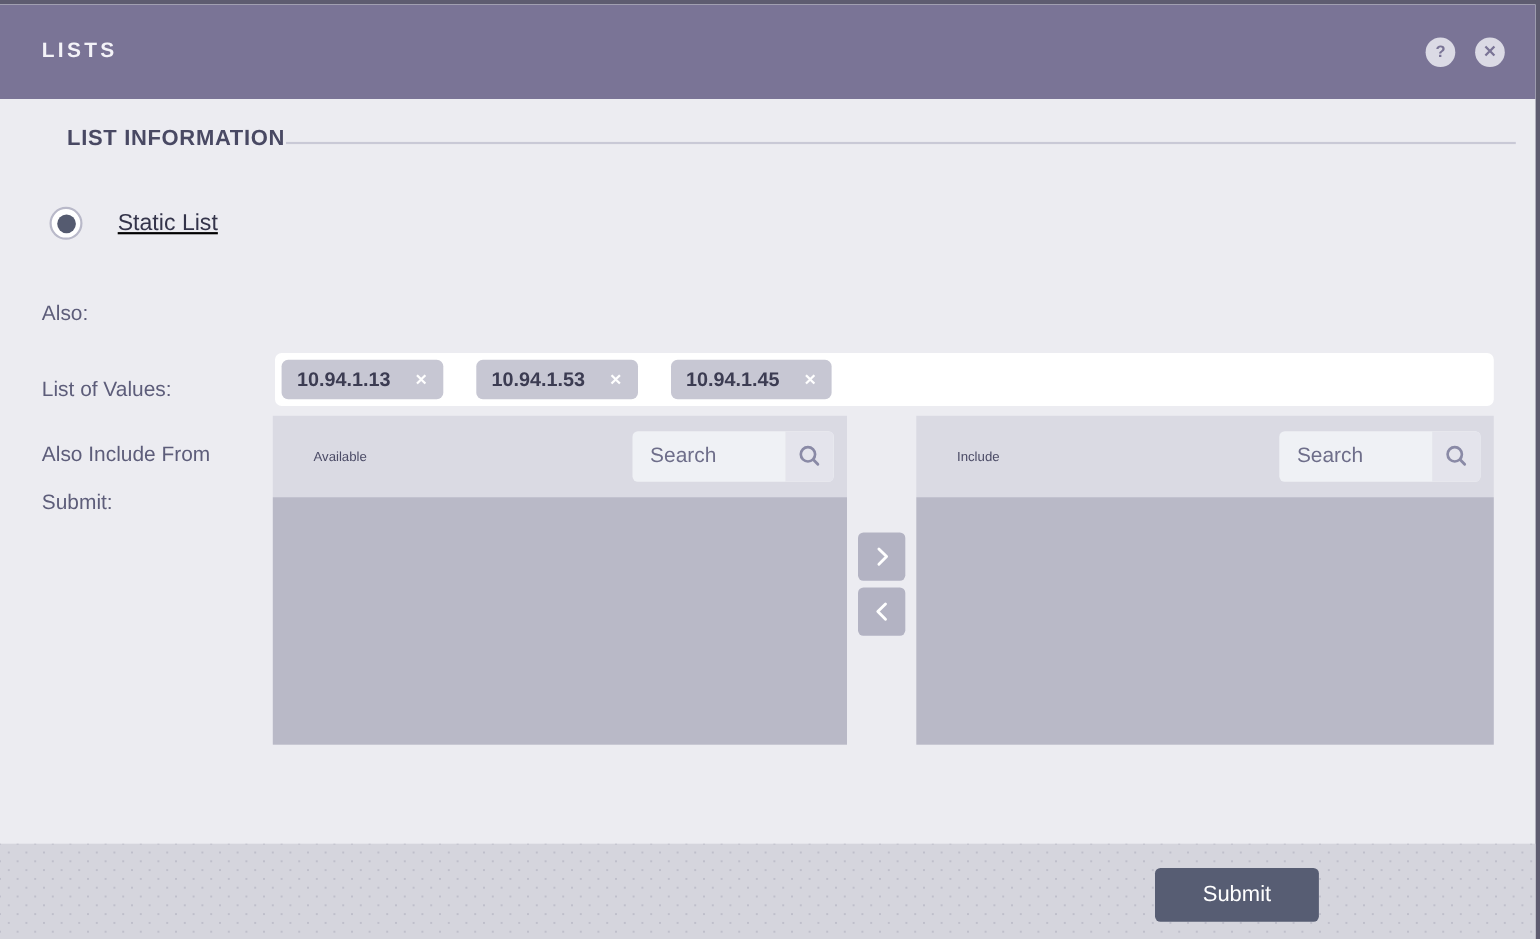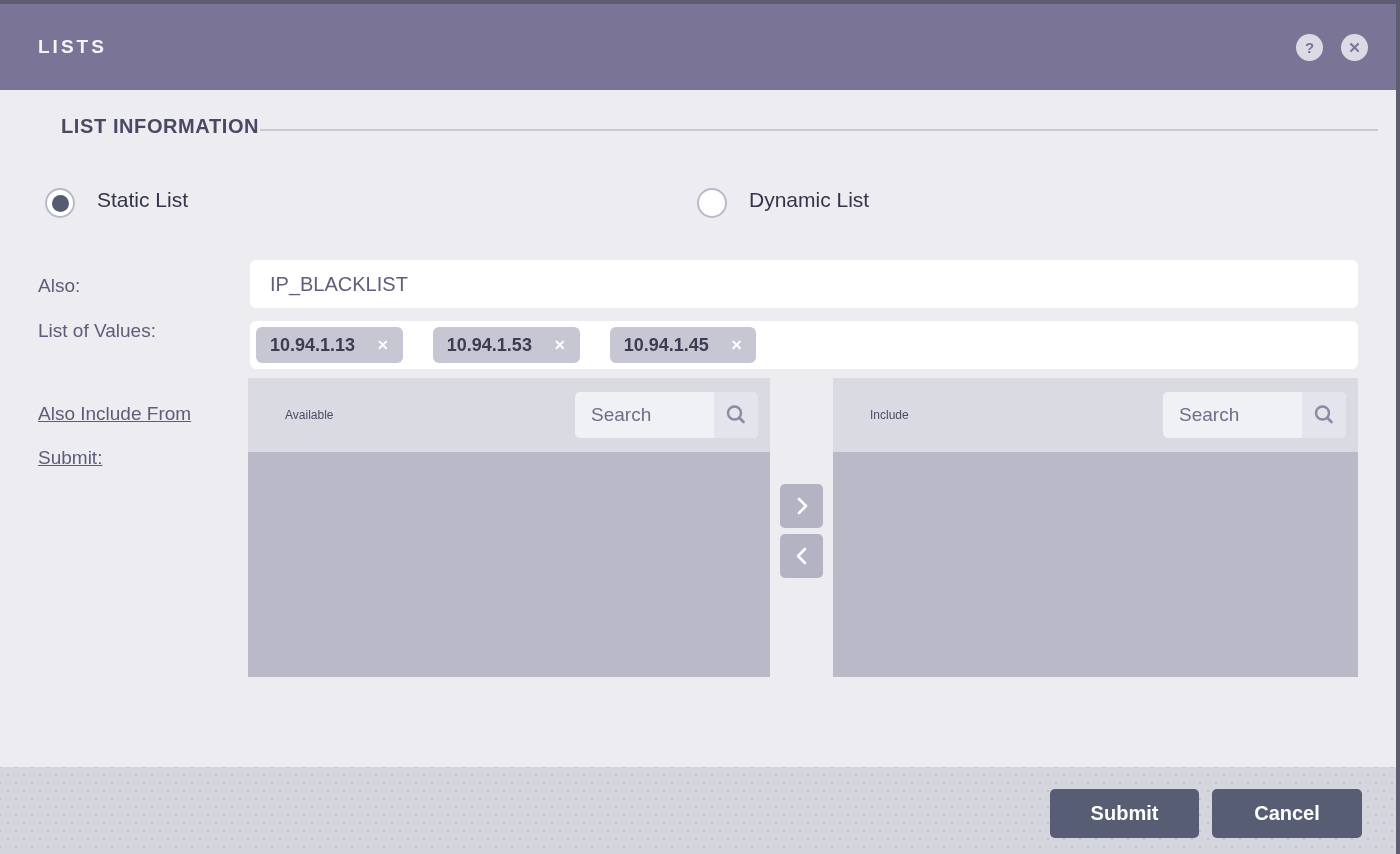--- a/index.html
+++ b/index.html
@@ -34,36 +34,36 @@
   .section-title {
     position:absolute; left:38px; top:111px;
     color:#494963; font-size:20px; font-weight:600; letter-spacing:0.6px;margin-left:23px;
   }
   .section-rule {
     position:absolute; left:260px; top:125px; width:1118px; height:2px;
     background:#C9C9D6;
   }
 
   
-  .radio-row { position:absolute; display:flex; align-items:flex-start; gap:22px; }
+  .radio-row { position:absolute; display:flex; align-items:center; gap:32px;text-decoration:underline; }
   .radio-static  { left:45px;  top:184px; }
   .radio-dynamic { left:697px; top:184px; }
   .radio-circle {
     width:30px; height:30px; border-radius:50%; background:#FFFFFF;
     border:2px solid #B9B9C9; display:flex; align-items:center; justify-content:center;
     cursor:pointer; flex:0 0 auto;
   }
   .radio-dot { width:17px; height:17px; border-radius:50%; background:#555B70; }
   .radio-label { color:#34344A; font-size:21px; }
 
   
   .field-label { position:absolute; left:38px; color:#5D5D7A; font-size:19px; }
   .lbl-name   { top:271px; }
-  .lbl-values { top:316px; }
-  .lbl-vendor { top:388px; line-height:44px;text-decoration:underline; }
+  .lbl-values { top:340px; }
+  .lbl-vendor { top:388px; line-height:44px; }
 
   
   .name-input {
     position:absolute; left:250px; top:256px; width:1108px; height:48px;
     background:#FFFFFF; border:none; border-radius:6px; outline:none;
     padding:0 20px; font-family:inherit; font-size:20px; color:#5F5F7C;
   }
 
   
   .values-field {
@@ -121,21 +121,20 @@
     background-image:
       radial-gradient(#BFBFCB 1.2px, transparent 1.4px),
       radial-gradient(#BFBFCB 1.2px, transparent 1.4px);
     background-size:16px 16px;
     background-position:0 0, 8px 8px;
   }
   .footer-btn {
     position:absolute; top:22px; height:49px; border:none; border-radius:5px;
     background:#575D73; color:#FFFFFF; font-family:inherit; font-size:20px;
     cursor:pointer;
-    font-weight:bold;
   }
   .btn-submit { left:1050px; width:149px; }
   .btn-cancel { left:1212px; width:150px; }
 </style>
 </head>
 <body>
 
 <div class="dialog">
 
   <div class="titlebar">
@@ -148,27 +147,22 @@
 
   <div class="section-title">LIST INFORMATION</div>
   <div class="section-rule"></div>
 
   <div class="radio-row radio-static">
     <span class="radio-circle">
         <span class="radio-dot"></span>
       </span>
     <span class="radio-label">Static List</span>
   </div>
-  <div class="radio-row radio-dynamic">
-    <span class="radio-circle"></span>
-    <span class="radio-label">Dynamic List</span>
-  </div>
 
   <div class="field-label lbl-name">Also:</div>
-  <input class="name-input" type="text" value="IP_BLACKLIST" style="">
 
   <div class="field-label lbl-values">List of Values:</div>
   <div class="values-field">
 
       <span class="chip">
         <span class="chip-label">10.94.1.13</span>
         <span class="chip-close">✕</span>
       </span>
 
       <span class="chip">
@@ -225,16 +219,15 @@
             <line x1="15.5" y1="15" x2="19.5" y2="19" stroke="#8A8AA6" stroke-width="2.6" stroke-linecap="round"></line>
           </svg>
         </span>
       </div>
     </div>
     <div class="panel-body"></div>
   </div>
 
   <div class="footer">
     <button class="footer-btn btn-submit">Submit</button>
-    <button class="footer-btn btn-cancel">Cancel</button>
   </div>
 
 </div>
 
 </body></html>

